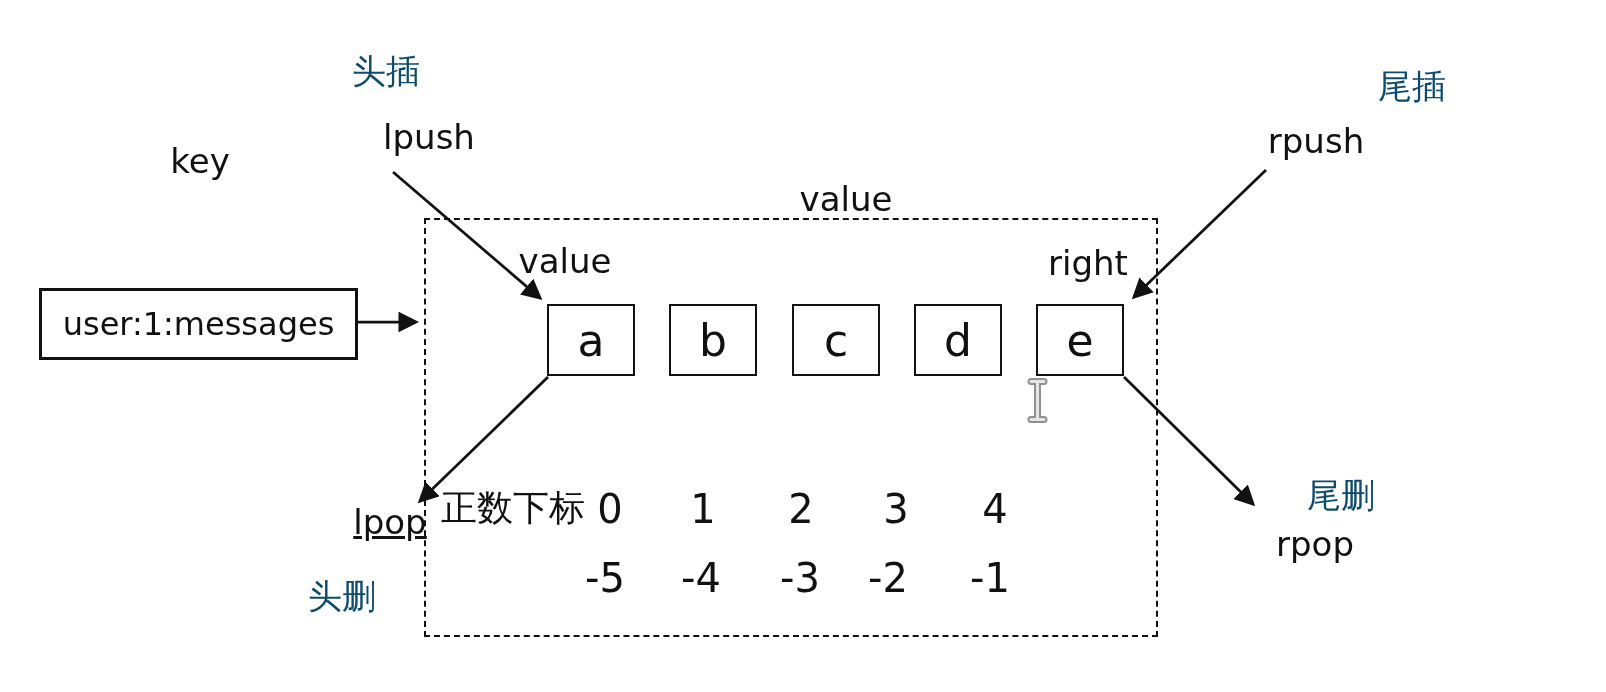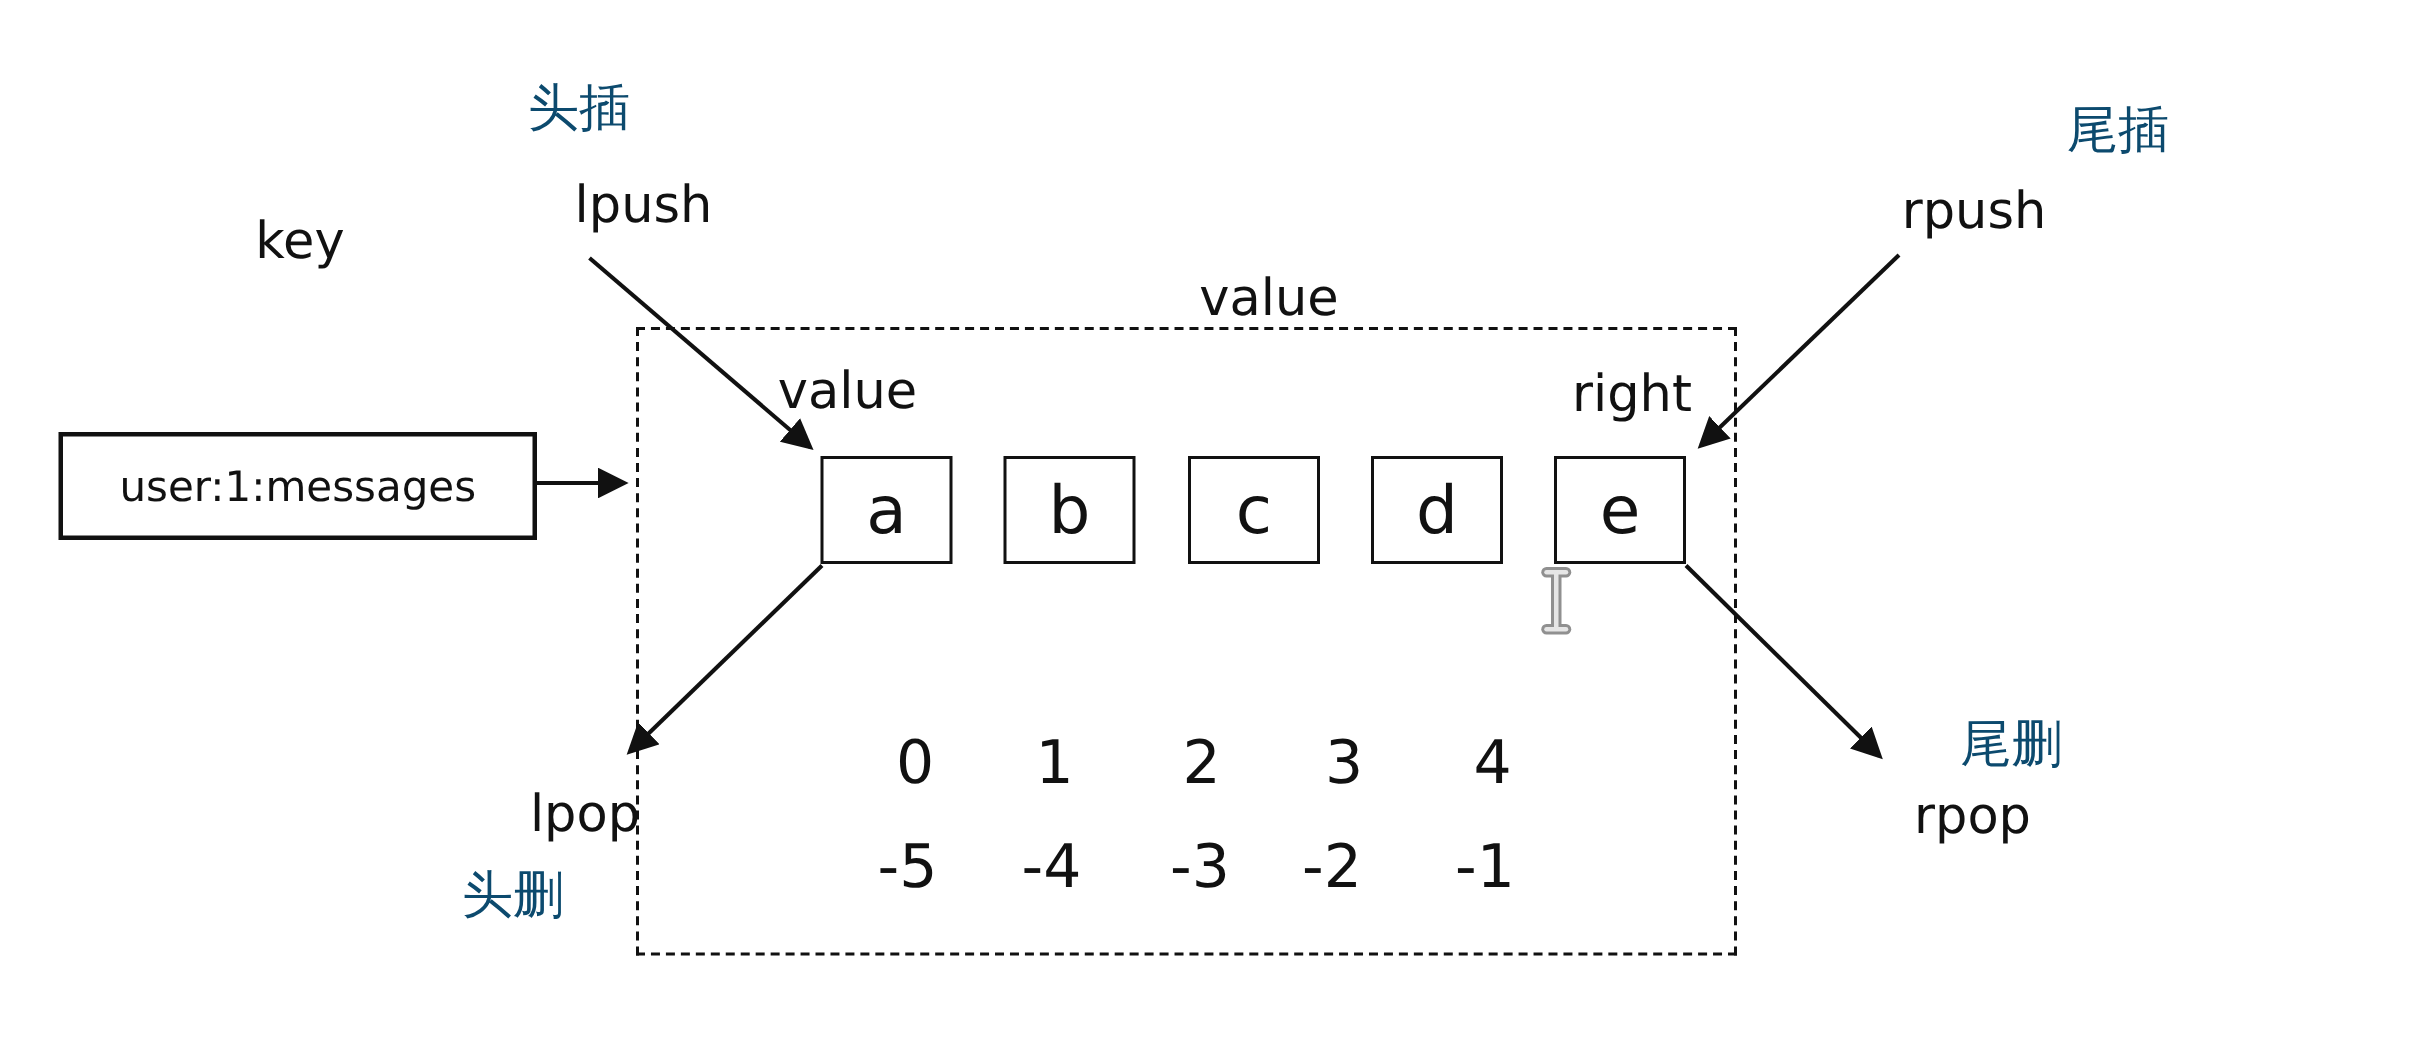--- a/index.html
+++ b/index.html
@@ -24,21 +24,21 @@
   }
   .label-red {
     font-size: 34px;
     color: #0c4a6e;
   }
   .key-box {
     left: 39px; top: 288px;
     width: 319px; height: 72px;
     border: 3px solid #111111;
     display: flex; align-items: center; justify-content: center;
-    font-size: 28px;
+    font-size: 32px;
     box-sizing: border-box;
     background: #ffffff;
   }
   .dashed-box {
     left: 424px; top: 218px;
     width: 734px; height: 419px;
     border: 2px dashed #111111;
     box-sizing: border-box;
   }
   .cell {
@@ -73,21 +73,21 @@
 
   <div class="abs center-anchor label-en" style="left:200px; top:161px;">key</div>
   <div class="abs center-anchor label-en" style="left:846px; top:160px;margin-top:39px;">value</div>
 
   <div class="abs center-anchor label-red" style="left:386px; top:72px;">头插</div>
   <div class="abs center-anchor label-en" style="left:408px; top:137px;margin-left:21px;">lpush</div>
 
   <div class="abs center-anchor label-red" style="left:1412px; top:87px;">尾插</div>
   <div class="abs center-anchor label-en" style="left:1316px; top:141px;">rpush</div>
 
-  <div class="abs center-anchor label-en" style="left:390px; top:543px;">lpop</div>
+  <div class="abs center-anchor label-en" style="left:390px; top:522px;text-decoration:underline;">lpop</div>
   <div class="abs center-anchor label-red" style="left:342px; top:597px;">头删</div>
 
   <div class="abs center-anchor label-red" style="left:1341px; top:496px;">尾删</div>
   <div class="abs center-anchor label-en" style="left:1315px; top:544px;">rpop</div>
 
   <div class="abs key-box">
     <span>user:1:messages</span>
   </div>
 
   <div class="abs dashed-box"></div>
@@ -104,20 +104,21 @@
   <div class="abs cell" style="left:792px;">
     <span>c</span>
   </div>
   <div class="abs cell" style="left:914px;">
     <span>d</span>
   </div>
   <div class="abs cell" style="left:1036px;">
     <span>e</span>
   </div>
 
+  <div class="abs idx-label" style="left:441px; top:508px;">正数下标</div>
   <div class="abs idx-num" style="left:610px; top:509px;">0</div>
   <div class="abs idx-num" style="left:703px; top:509px;">1</div>
   <div class="abs idx-num" style="left:801px; top:509px;">2</div>
   <div class="abs idx-num" style="left:896px; top:509px;">3</div>
   <div class="abs idx-num" style="left:995px; top:509px;">4</div>
 
   <div class="abs idx-num" style="left:605px; top:578px;">-5</div>
   <div class="abs idx-num" style="left:701px; top:578px;">-4</div>
   <div class="abs idx-num" style="left:800px; top:578px;">-3</div>
   <div class="abs idx-num" style="left:888px; top:578px;">-2</div>

